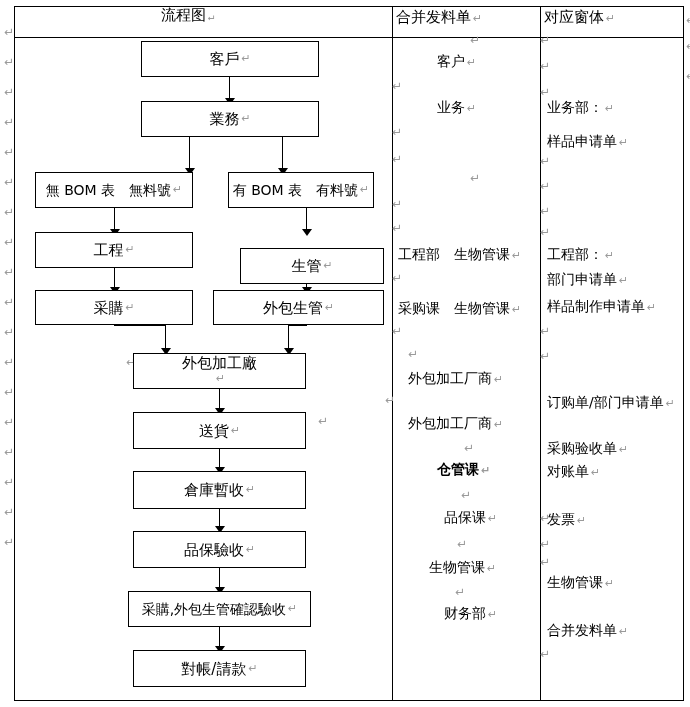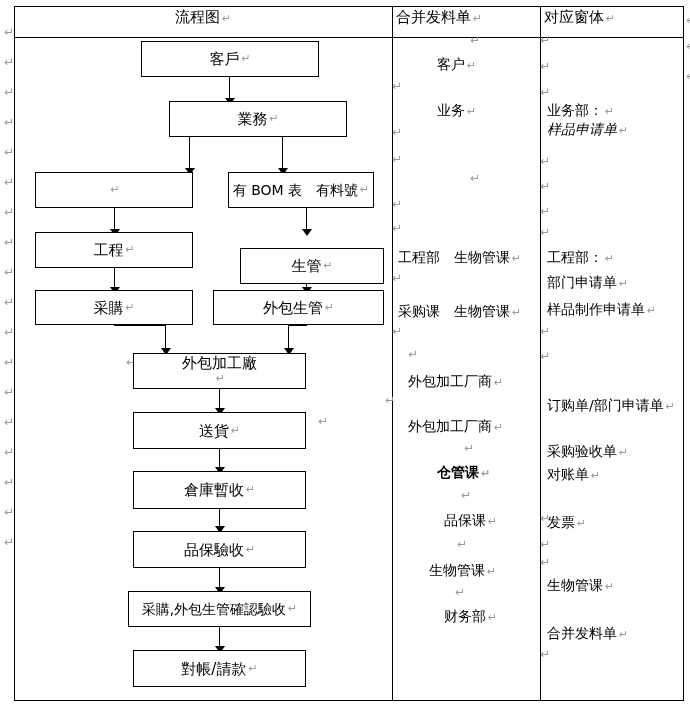--- a/index.html
+++ b/index.html
@@ -11,39 +11,39 @@
   #stage{position:absolute;left:0;top:0;width:690px;height:707px;}
 
   
   .tbl{position:absolute;left:14px;top:6px;width:670px;height:695px;
        border:1px solid #000;box-sizing:border-box;}
   .vline{position:absolute;top:0;bottom:0;width:1px;background:#000;}
   .hline{position:absolute;left:0;right:0;height:1px;background:#000;}
 
   
   .hdr{position:absolute;font-size:15px;line-height:18px;white-space:nowrap;}
-  .hdr-flow{left:175px;top:8px;}
+  .hdr-flow{left:161px;top:8px;font-family:Liberation Mono, monospace;}
   .hdr-dept{left:396px;top:8px;}
   .hdr-form{left:544px;top:8px;}
 
   
   .box{position:absolute;border:1px solid #000;box-sizing:border-box;
        background:#fff;display:flex;align-items:center;justify-content:center;
        font-size:15px;line-height:16px;white-space:nowrap;z-index:3;}
   .box.tight{font-size:14px;}
 
   
   .vconn{position:absolute;width:1px;background:#000;z-index:2;}
   .hconn{position:absolute;height:1px;background:#000;z-index:2;}
   .arrow{position:absolute;width:0;height:0;
          border-left:5px solid transparent;border-right:5px solid transparent;
          border-top:7px solid #000;z-index:2;}
 
   
-  .cell{position:absolute;font-size:14px;line-height:23px;white-space:nowrap;}
+  .cell{position:absolute;font-size:14px;line-height:17px;white-space:nowrap;}
   .cell.wrap{white-space:normal;}
 
   
   .pil{position:absolute;color:#9a9a9a;font-size:12px;line-height:12px;
        font-family:"DejaVu Sans","Liberation Sans",sans-serif;}
   .inline-pil{color:#9a9a9a;font-size:11px;margin-left:2px;vertical-align:baseline;}
 </style>
 </head>
 <body>
 
@@ -101,26 +101,27 @@
   <div class="arrow" style="left:215px;top:587px;"></div>
 
   <div class="vconn" style="left:219px;top:627px;height:22px;"></div>
   <div class="arrow" style="left:215px;top:646px;"></div>
 
   <div class="box" style="left:141px;top:41px;width:178px;height:36px;">
     <span>客戶</span>
       <span class="inline-pil">↵</span>
   </div>
 
-  <div class="box" style="left:141px;top:101px;width:178px;height:36px;margin-left:28px;">
+  <div class="box" style="left:141px;top:101px;width:178px;height:36px;">
     <span>業務</span>
       <span class="inline-pil">↵</span>
   </div>
 
   <div class="box tight" style="left:35px;top:172px;width:158px;height:36px;">
+    <span>無 BOM 表　無料號</span>
       <span class="inline-pil">↵</span>
   </div>
 
   <div class="box tight" style="left:228px;top:172px;width:146px;height:36px;">
     <span>有 BOM 表　有料號</span>
       <span class="inline-pil">↵</span>
   </div>
 
   <div class="box" style="left:35px;top:232px;width:158px;height:36px;">
     <span>工程</span>
@@ -177,21 +178,21 @@
   <div class="cell" style="left:398px;top:246px;"><span>工程部　生物管课</span><span class="inline-pil">↵</span></div>
   <div class="cell" style="left:398px;top:300px;"><span>采购课　生物管课</span><span class="inline-pil">↵</span></div>
   <div class="cell" style="left:408px;top:370px;"><span>外包加工厂商</span><span class="inline-pil">↵</span></div>
   <div class="cell" style="left:408px;top:415px;"><span>外包加工厂商</span><span class="inline-pil">↵</span></div>
   <div class="cell" style="left:437px;top:461px;font-weight:bold;"><span>仓管课</span><span class="inline-pil">↵</span></div>
   <div class="cell" style="left:444px;top:509px;"><span>品保课</span><span class="inline-pil">↵</span></div>
   <div class="cell" style="left:429px;top:559px;"><span>生物管课</span><span class="inline-pil">↵</span></div>
   <div class="cell" style="left:444px;top:605px;"><span>财务部</span><span class="inline-pil">↵</span></div>
 
   <div class="cell" style="left:547px;top:99px;"><span>业务部：</span><span class="inline-pil">↵</span></div>
-  <div class="cell" style="left:547px;top:118px;font-style:italic;"><span>样品申请单</span><span class="inline-pil">↵</span></div>
+  <div class="cell" style="left:547px;top:133px;"><span>样品申请单</span><span class="inline-pil">↵</span></div>
 
   <div class="cell" style="left:547px;top:246px;"><span>工程部：</span><span class="inline-pil">↵</span></div>
   <div class="cell" style="left:547px;top:271px;"><span>部门申请单</span><span class="inline-pil">↵</span></div>
   <div class="cell" style="left:547px;top:298px;"><span>样品制作申请单</span><span class="inline-pil">↵</span></div>
 
   <div class="cell wrap" style="left:547px;top:394px;width:130px;"><span>订购单/部门申请单</span><span class="inline-pil">↵</span></div>
   <div class="cell" style="left:547px;top:440px;"><span>采购验收单</span><span class="inline-pil">↵</span></div>
   <div class="cell" style="left:547px;top:463px;"><span>对账单</span><span class="inline-pil">↵</span></div>
   <div class="cell" style="left:547px;top:511px;"><span>发票</span><span class="inline-pil">↵</span></div>
 

